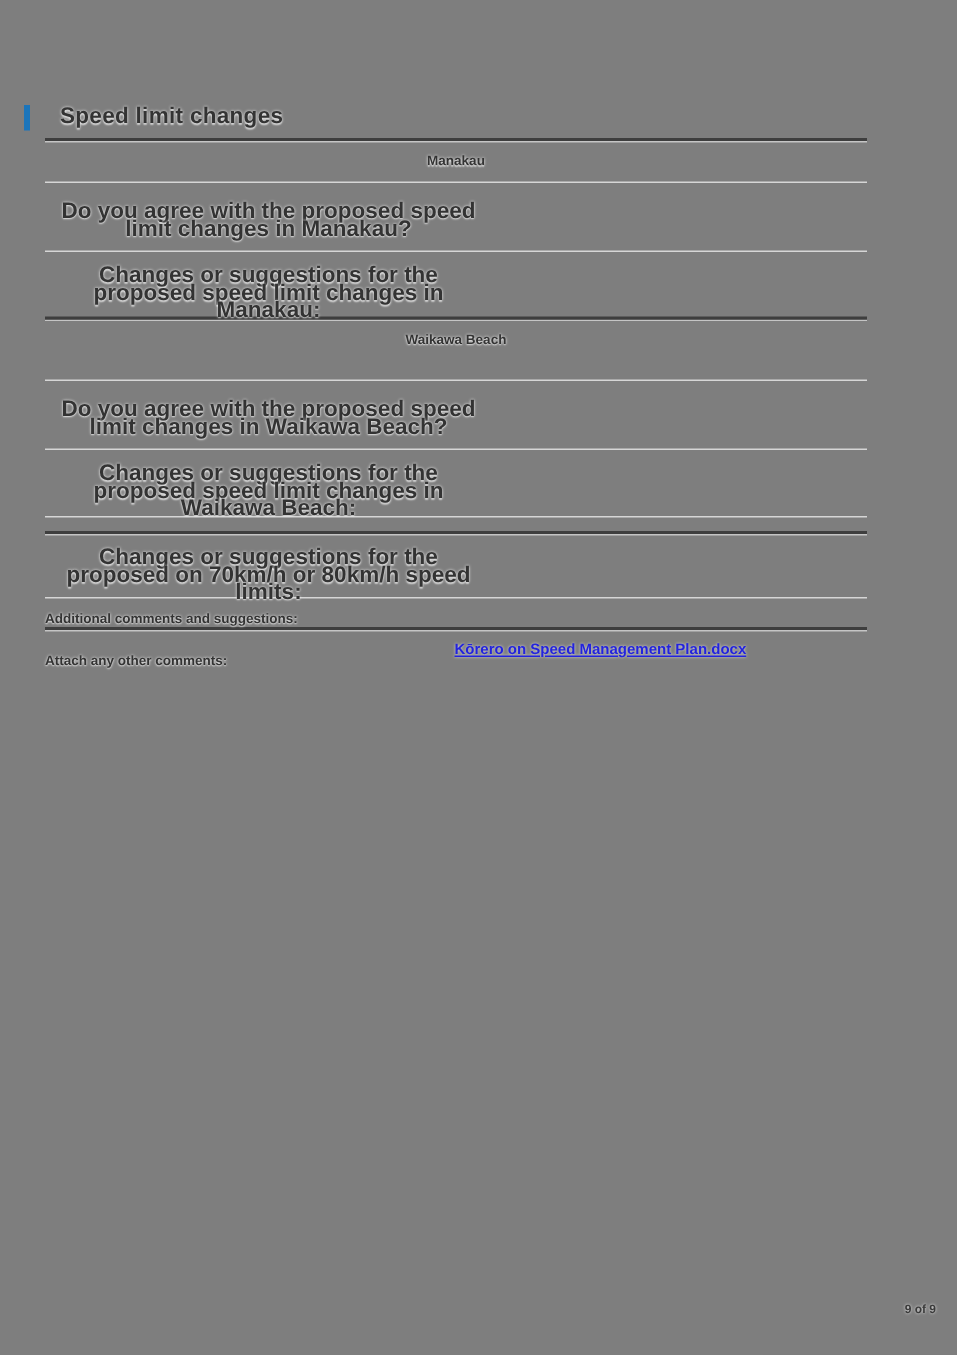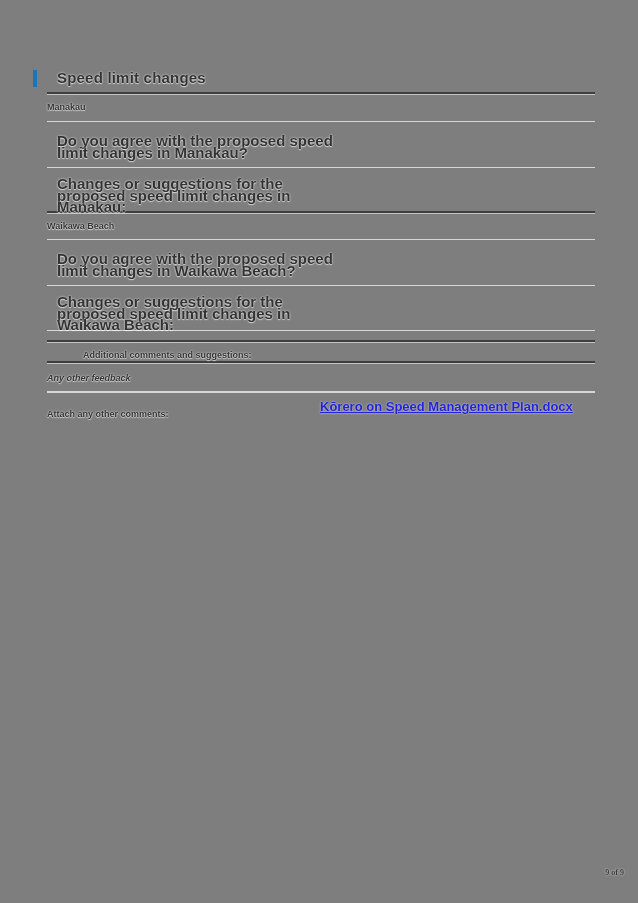--- a/index.html
+++ b/index.html
@@ -3,21 +3,21 @@
 <meta charset="utf-8">
 <style>
   html,body{margin:0;padding:0;background:#7e7e7e;}
   .canvas{
     position:relative;
     width:638px;height:903px;
     background:#7e7e7e;
     font-family:"Liberation Sans", sans-serif;
     overflow:hidden;
   }
-  .content{position:absolute;left:47px;top:68px;width:548px;}
+  .content{position:absolute;left:30px;top:68px;width:548px;}
   
   .txt{
     color:#333;
     font-weight:bold;
     text-shadow:0 0 2px rgba(255,255,255,.9), 0 1px 1px rgba(255,255,255,.55);
   }
   .heading{position:relative;margin:0 0 4px 0;}
   .heading h1{
     margin:0 0 0 10px;
     font-size:15px;line-height:20px;
@@ -31,53 +31,53 @@
   .rule-dark{
     height:0;border-bottom:2px solid #3e3e3e;
     box-shadow:0 1px 0 rgba(255,255,255,.55);
   }
   .rule-inline-dark{border-bottom:2px solid #3e3e3e !important;
     box-shadow:0 1px 0 rgba(255,255,255,.55);}
   .row{
     box-sizing:border-box;
     border-bottom:1px solid #d6d6d6;
     position:relative;
+    text-align:center;
   }
   .row .inner{display:block;}
   .group-label{height:28px;padding-top:8px;}
   .group-label .inner{font-size:9px;line-height:11px;}
   .q-row{padding-left:10px;}
   .q-row .inner{
     font-size:15px;line-height:11.5px;
     max-width:278px;
   }
   .f-row .inner{
     font-size:9px;line-height:11.5px;
     max-width:292px;
   }
   .additional{
     margin-top:8px;
-    font-size:9px;line-height:11px;margin-left:36px;
+    font-size:9px;line-height:11px;
   }
   .italic .inner{font-style:italic;}
   .attach-row{position:relative;padding-top:10px;height:30px;}
   .attach-label{font-size:9px;line-height:11px;text-align:center;}
   .attach-link{
     position:absolute;left:273px;top:8px;
-    font-size:13px;line-height:11px;
+    font-size:10px;line-height:11px;
     color:#2323dd;font-weight:bold;
     text-decoration:underline;
     text-shadow:0 0 2px rgba(255,255,255,.75);
     cursor:pointer;
   }
   .page-indicator{
     position:absolute;right:14px;bottom:26px;
     font-size:8px;color:#3a3a3a;font-weight:bold;
     text-shadow:0 0 2px rgba(255,255,255,.85);
-    font-family:Liberation Serif, serif;
   }
 </style>
 </head>
 <body>
 
 <div class="canvas">
   <div class="content">
 
     <div class="heading">
       <span class="accent-bar"></span>
@@ -88,41 +88,41 @@
     <div class="row group-label">
       <span class="inner txt">Manakau</span>
     </div>
     <div class="row q-row" style="height:46px;padding-top:13px;">
       <span class="inner txt">Do you agree with the proposed speed limit changes in Manakau?</span>
     </div>
     <div class="row q-row rule-inline-dark" style="height:45px;padding-top:10px;">
       <span class="inner txt">Changes or suggestions for the proposed speed limit changes in Manakau:</span>
     </div>
 
-    <div class="row group-label" style="height:27px;">
+    <div class="row group-label" style="height:41px;">
       <span class="inner txt">Waikawa Beach</span>
     </div>
     <div class="row q-row" style="height:46px;padding-top:13px;">
       <span class="inner txt">Do you agree with the proposed speed limit changes in Waikawa Beach?</span>
     </div>
     <div class="row q-row" style="height:45px;padding-top:10px;">
       <span class="inner txt">Changes or suggestions for the proposed speed limit changes in Waikawa Beach:</span>
     </div>
 
     <div class="row group-label rule-inline-dark" style="height:11px;padding-top:0;">
       <span class="inner txt"></span>
     </div>
+    <div class="row q-row" style="height:43px;padding-top:10px;">
+      <span class="inner txt">Changes or suggestions for the proposed on 70km/h or 80km/h speed limits:</span>
+    </div>
 
     <div class="additional txt">Additional comments and suggestions:</div>
 
     <div class="rule-dark"></div>
 
-    <div class="row f-row italic" style="height:30px;padding-top:10px;border-bottom-width:2px;">
-      <span class="inner txt">Any other feedback</span>
-    </div>
 
     <div class="attach-row">
       <span class="attach-label txt">Attach any other comments:</span>
       <span class="attach-link">Kōrero on Speed Management Plan.docx</span>
     </div>
 
   </div>
 
   <div class="page-indicator">9 of 9</div>
 </div>

